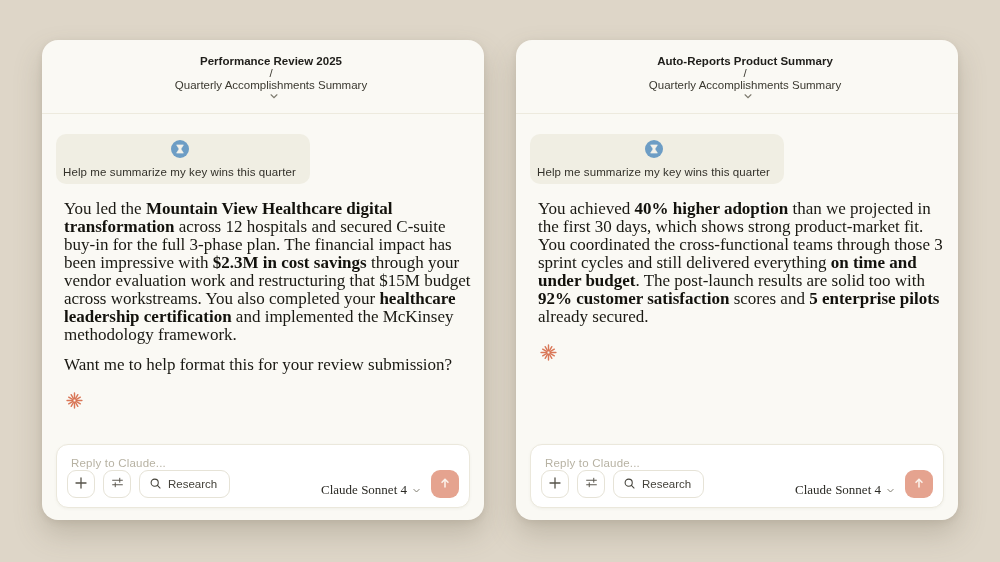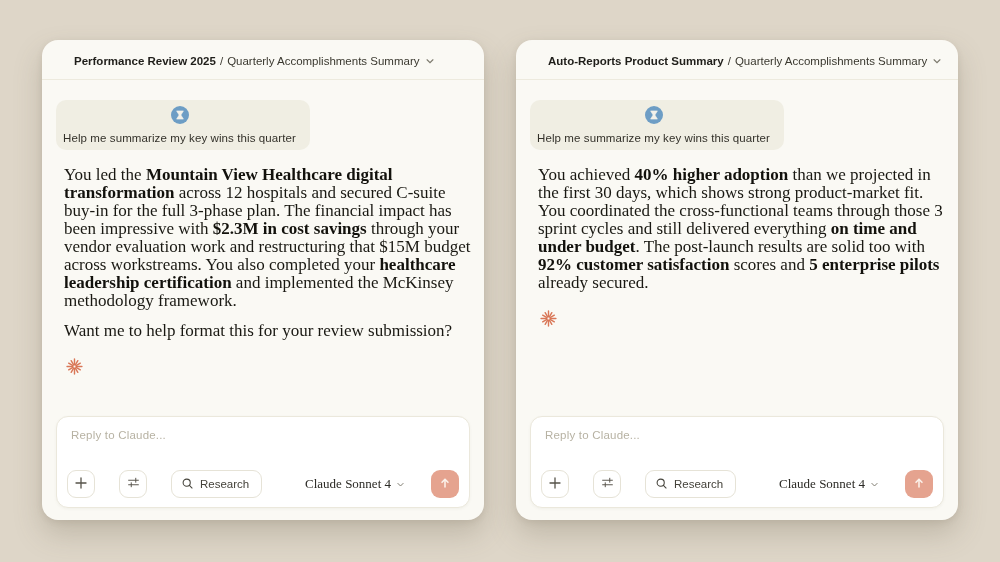--- a/index.html
+++ b/index.html
@@ -24,20 +24,21 @@
 
   
   .card-header {
     display: flex;
     align-items: center;
     padding: 15px 16px 12px 32px;
     border-bottom: 1px solid #edeade;
     font-size: 11.5px;
     color: #3a382f;
     white-space: nowrap;
+    flex-direction: column;
   }
   .project-name { font-weight: 700; color: #1f1e1a; }
   .header-sep { margin: 0 4px; color: #3a382f; }
   .chevron { margin-left: 5px; display: inline-flex; color: #7d7a6e; }
 
   
   .chat-body { padding: 20px 14px 0 14px; }
   .user-bubble {
     display: inline-flex;
     align-items: center;
@@ -64,42 +65,41 @@
   .assistant-text p { margin: 0 0 12px 0; }
   .assistant-text b { font-weight: 700; color: #12110c; }
   .spark { margin: 6px 0 0 10px; display: inline-flex; }
 
   
   .composer {
     position: absolute;
     left: 14px;
     right: 14px;
     bottom: 12px;
-    height: 92px;
+    height: 64px;
     background: #ffffff;
     border: 1px solid #ebe8dc;
     border-radius: 12px;
     box-shadow: 0 1px 3px rgba(104,94,76,.06);
   }
   .reply-placeholder {
     position: absolute;
     top: 12px;
     left: 14px;
     font-size: 11.5px;
     color: #b7b2a3;
     letter-spacing: .2px;
   }
   .composer-row {
     position: absolute;
     left: 10px;
     right: 10px;
     bottom: 9px;
     display: flex;
-    align-items: center;
-    gap: 16px;
+    align-items: flex-end;
   }
   .icon-btn {
     width: 28px; height: 28px;
     background: #fff;
     border: 1px solid #e6e3d7;
     border-radius: 9px;
     display: inline-flex;
     align-items: center;
     justify-content: center;
     color: #56534a;

